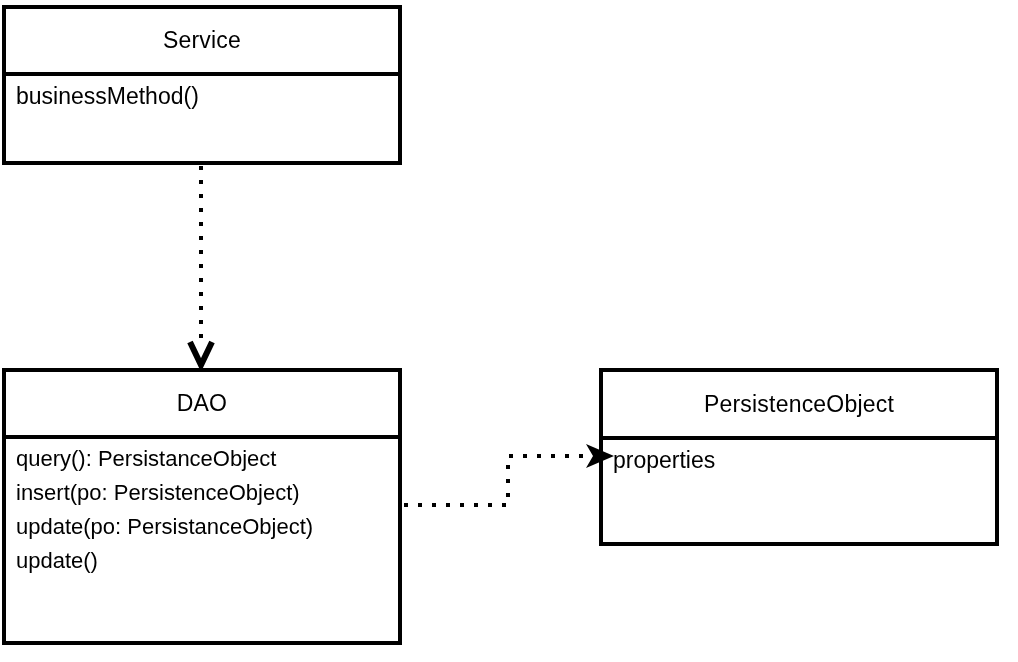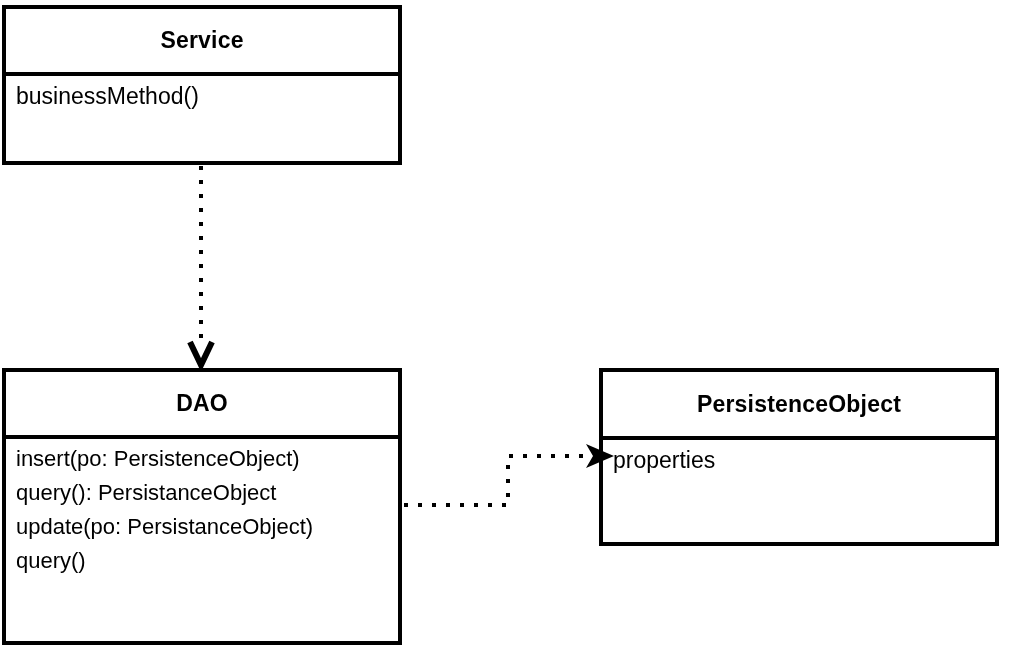--- a/index.html
+++ b/index.html
@@ -23,21 +23,21 @@
   .uml-class {
     position: absolute;
     box-sizing: border-box;
     background: #ffffff;
     border: 4px solid #000000;
   }
   .uml-title {
     box-sizing: border-box;
     width: 100%;
     text-align: center;
-    font-weight: bold;
+    font-weight: normal;
     color: #000000;
     display: flex;
     align-items: center;
     justify-content: center;
     letter-spacing: 0.2px;
   }
   .uml-divider {
     width: 100%;
     height: 4px;
     background: #000000;
@@ -110,24 +110,24 @@
     <div class="uml-divider"></div>
     <div class="uml-members">
       <div class="uml-member">businessMethod()</div>
     </div>
   </div>
 
   <div class="uml-class" id="class-dao">
     <div class="uml-title">DAO</div>
     <div class="uml-divider"></div>
     <div class="uml-members">
+      <div class="uml-member">query(): PersistanceObject</div>
       <div class="uml-member">insert(po: PersistenceObject)</div>
-      <div class="uml-member">query(): PersistanceObject</div>
       <div class="uml-member">update(po: PersistanceObject)</div>
-      <div class="uml-member">query()</div>
+      <div class="uml-member">update()</div>
     </div>
   </div>
 
   <div class="uml-class" id="class-persistenceobject">
     <div class="uml-title">PersistenceObject</div>
     <div class="uml-divider"></div>
     <div class="uml-members">
       <div class="uml-member">properties</div>
     </div>
   </div>

